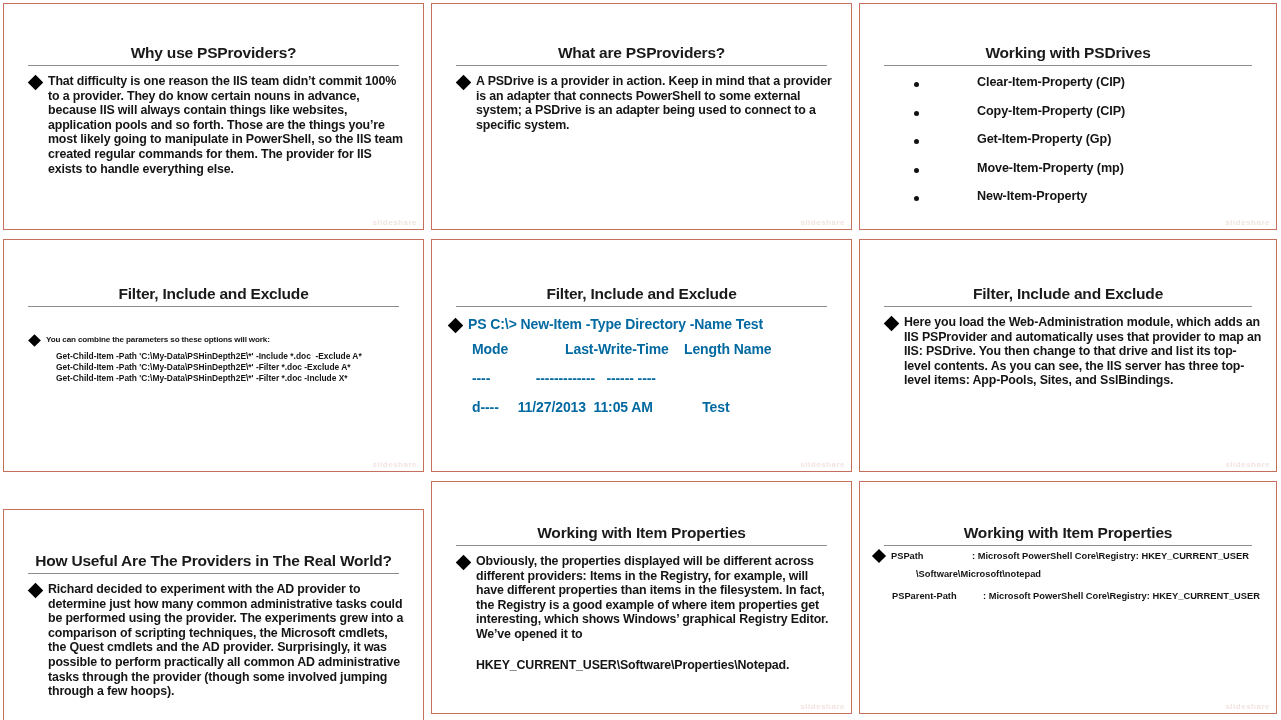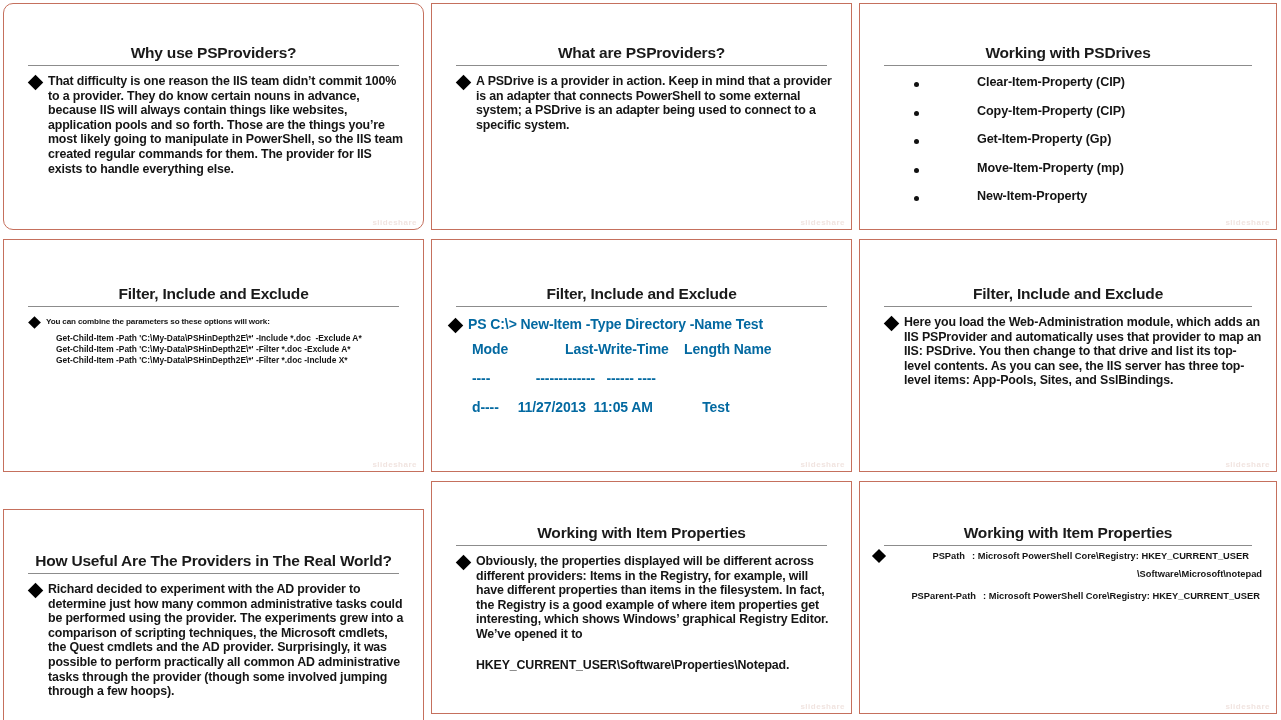--- a/index.html
+++ b/index.html
@@ -110,21 +110,21 @@
     font-weight: bold;
     font-size: 14px;
     line-height: 14px;
     color: #0369a1;
     white-space: pre;
     letter-spacing: -0.1px;
   }
   .console-block { margin-top: 11px; padding-left: 22px; }
   .console-block .console-line { margin-bottom: 15px; }
   .para-gap { height: 16px; }
-  .prop-block { margin-top: 4px; text-align: right; }
+  .prop-block { margin-top: 4px; }
   .prop-row {
     display: flex;
     align-items: flex-start;
     gap: 7px;
     margin-bottom: 4px;
   }
   .prop-name {
     font-weight: bold;
     font-size: 9.3px;
     line-height: 12px;
@@ -154,21 +154,21 @@
     letter-spacing: 0.5px;
     user-select: none;
   }
 </style>
 </head>
 <body>
 
 <div class="deck">
 
   <div class="slide-cell">
-    <div class="slide" style="border-color: rgb(197, 112, 93); border-radius: 10px;">
+    <div class="slide" style="border-color: rgb(197, 112, 93);">
       <div class="slide-inner">
         <div style="height:40px"></div>
         <div class="title">Why use PSProviders?</div>
         <div class="title-rule" style="border-top-color: rgb(140, 140, 140);"></div>
         <div class="body" style="padding-left:12px">
           <div class="bullet-row">
             <div class="diamond"></div>
             <div class="btext">That difficulty is one reason the IIS team didn’t commit 100% to a provider. They do know certain nouns in advance, because IIS will always contain things like websites, application pools and so forth. Those are the things you’re most likely going to manipulate in PowerShell, so the IIS team created regular commands for them. The provider for IIS exists to handle everything else.</div>
           </div>
         </div>
@@ -226,21 +226,21 @@
       <div class="watermark">slideshare</div>
     </div>
   </div>
 
   <div class="slide-cell">
     <div class="slide" style="border-color: rgb(197, 112, 93);">
       <div class="slide-inner">
         <div style="height:45px"></div>
         <div class="title">Filter, Include and Exclude</div>
         <div class="title-rule" style="border-top-color: rgb(140, 140, 140);"></div>
-        <div class="body" style="padding-left:12px;margin-top:10px">
+        <div class="body" style="padding-left:12px;margin-top:28px">
           <div class="bullet-row">
             <div class="diamond" style="width:9px;height:9px;margin-top:1px"></div>
             <div class="btext small">You can combine the parameters so these options will work:</div>
           </div>
           <div class="code-block">Get-Child-Item -Path 'C:\My-Data\PSHinDepth2E\*' -Include *.doc  -Exclude A*
 Get-Child-Item -Path 'C:\My-Data\PSHinDepth2E\*' -Filter *.doc -Exclude A*
 Get-Child-Item -Path 'C:\My-Data\PSHinDepth2E\*' -Filter *.doc -Include X*</div>
         </div>
       </div>
       <div class="watermark">slideshare</div>

